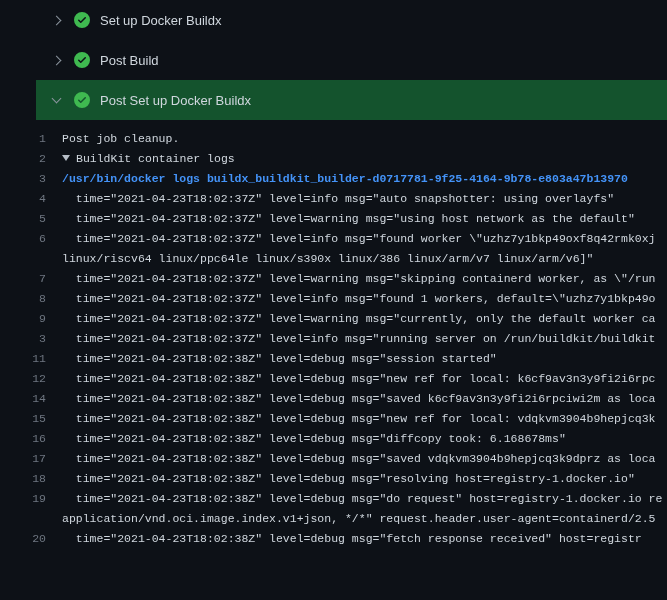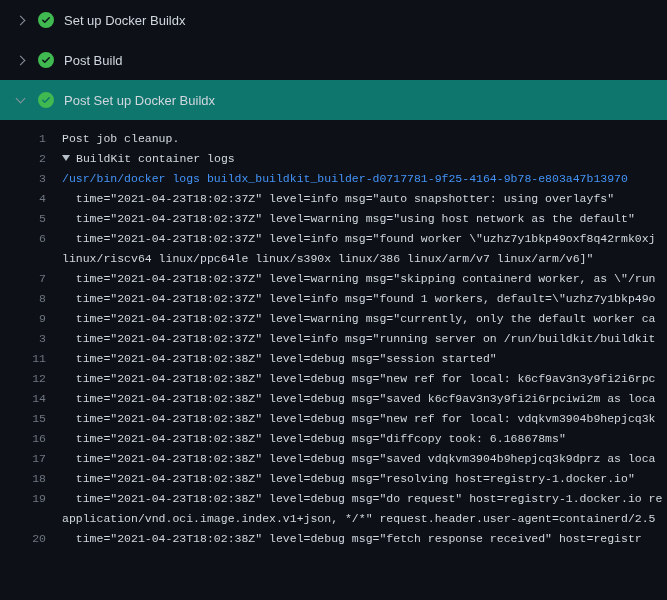--- a/index.html
+++ b/index.html
@@ -7,22 +7,23 @@
   body {
     width: 667px; height: 600px;
     background: #0d1117;
     font-family: "Liberation Sans", sans-serif;
   }
   .steps { width: 100%; }
   .step {
     display: flex; align-items: center;
     height: 40px; padding: 4px 12px;
     cursor: pointer;
+    margin-left: 36px;
   }
-  .step.expanded { background: #0f766e; }
+  .step.expanded { background: #14532d; }
   .chev-box {
     width: 16px; height: 16px; flex: none;
     display: flex; align-items: center; justify-content: center;
     margin-right: 10px;
   }
   .chev {
     width: 7px; height: 7px;
     border-right: 1.5px solid #8b949e;
     border-bottom: 1.5px solid #8b949e;
     transform: rotate(-45deg);
@@ -37,21 +38,21 @@
   }
   .log-row {
     display: flex; align-items: center;
     height: 20px; white-space: pre; overflow: hidden;
   }
   .ln {
     flex: none; width: 46px; text-align: right;
     color: #6e7681; cursor: pointer;
   }
   .lt { margin-left: 16px; color: #d0d7de; }
-  .log-row.command .lt { color: #4493f8; font-weight: 400; }
+  .log-row.command .lt { color: #4493f8; font-weight: 700; }
   .log-row.group .lt { margin-left: 6px; }
   .caret {
     flex: none; width: 0; height: 0;
     border-left: 4px solid transparent;
     border-right: 4px solid transparent;
     border-top: 6px solid #b6bec7;
     margin-left: 16px;
   }
 </style>
 </head>

